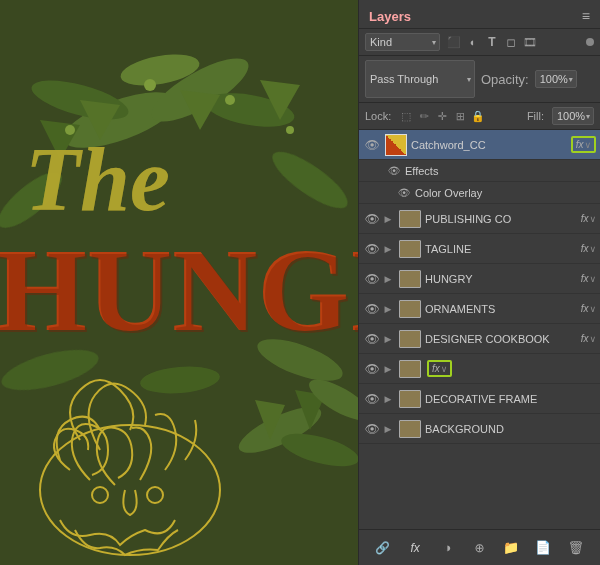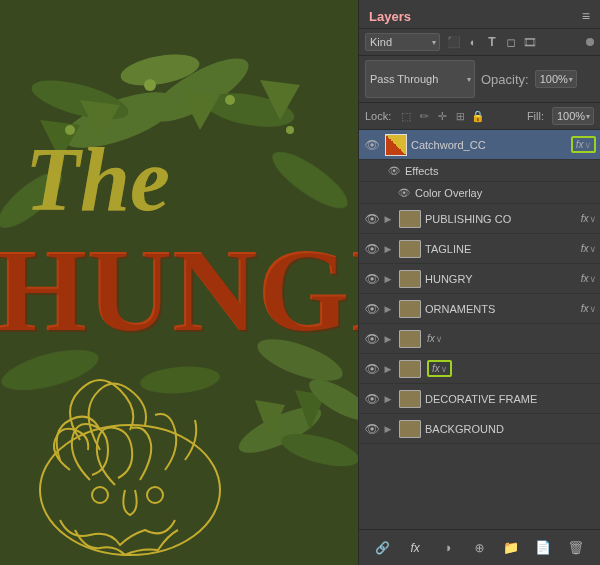--- a/index.html
+++ b/index.html
@@ -536,20 +536,21 @@
         <div class="layer-fx">
           <span class="layer-fx-text">fx</span>
           <span class="chevron-down">∨</span>
         </div>
       </div>
 
       <div class="layer-item">
         <div class="eye-icon">👁</div>
         <div class="layer-expand">▶</div>
         <div class="layer-thumb-folder"></div>
+        <span class="layer-name">DESIGNER COOKBOOK</span>
         <div class="layer-fx">
           <span class="layer-fx-text">fx</span>
           <span class="chevron-down">∨</span>
         </div>
       </div>
 
       <div class="layer-item">
         <div class="eye-icon">👁</div>
         <div class="layer-expand">▶</div>
         <div class="layer-thumb-folder"></div>

